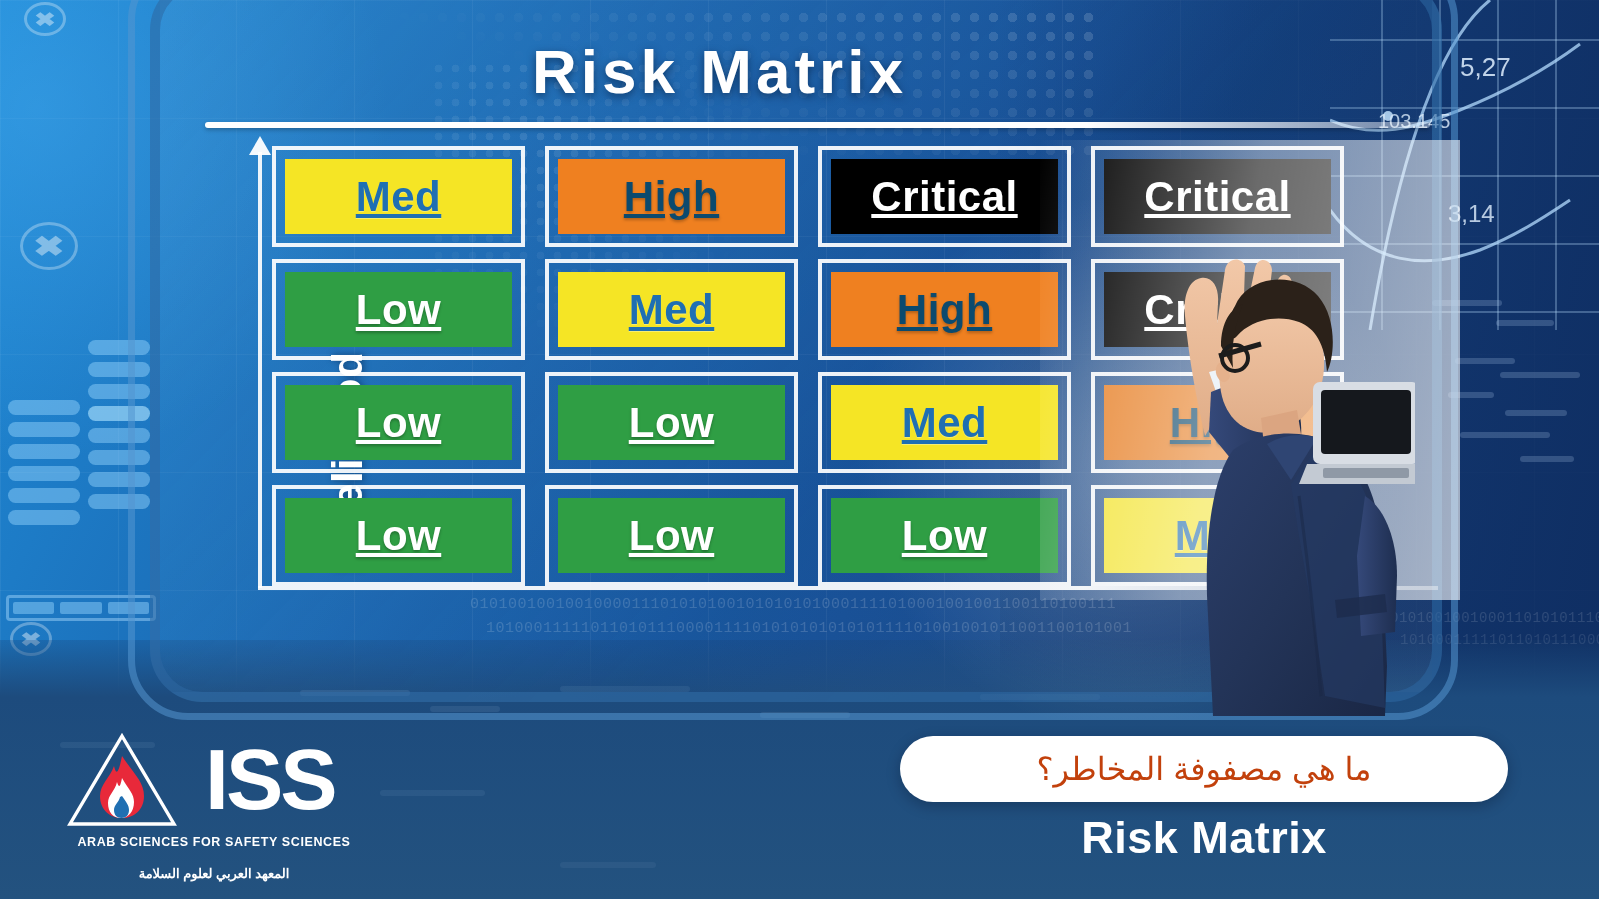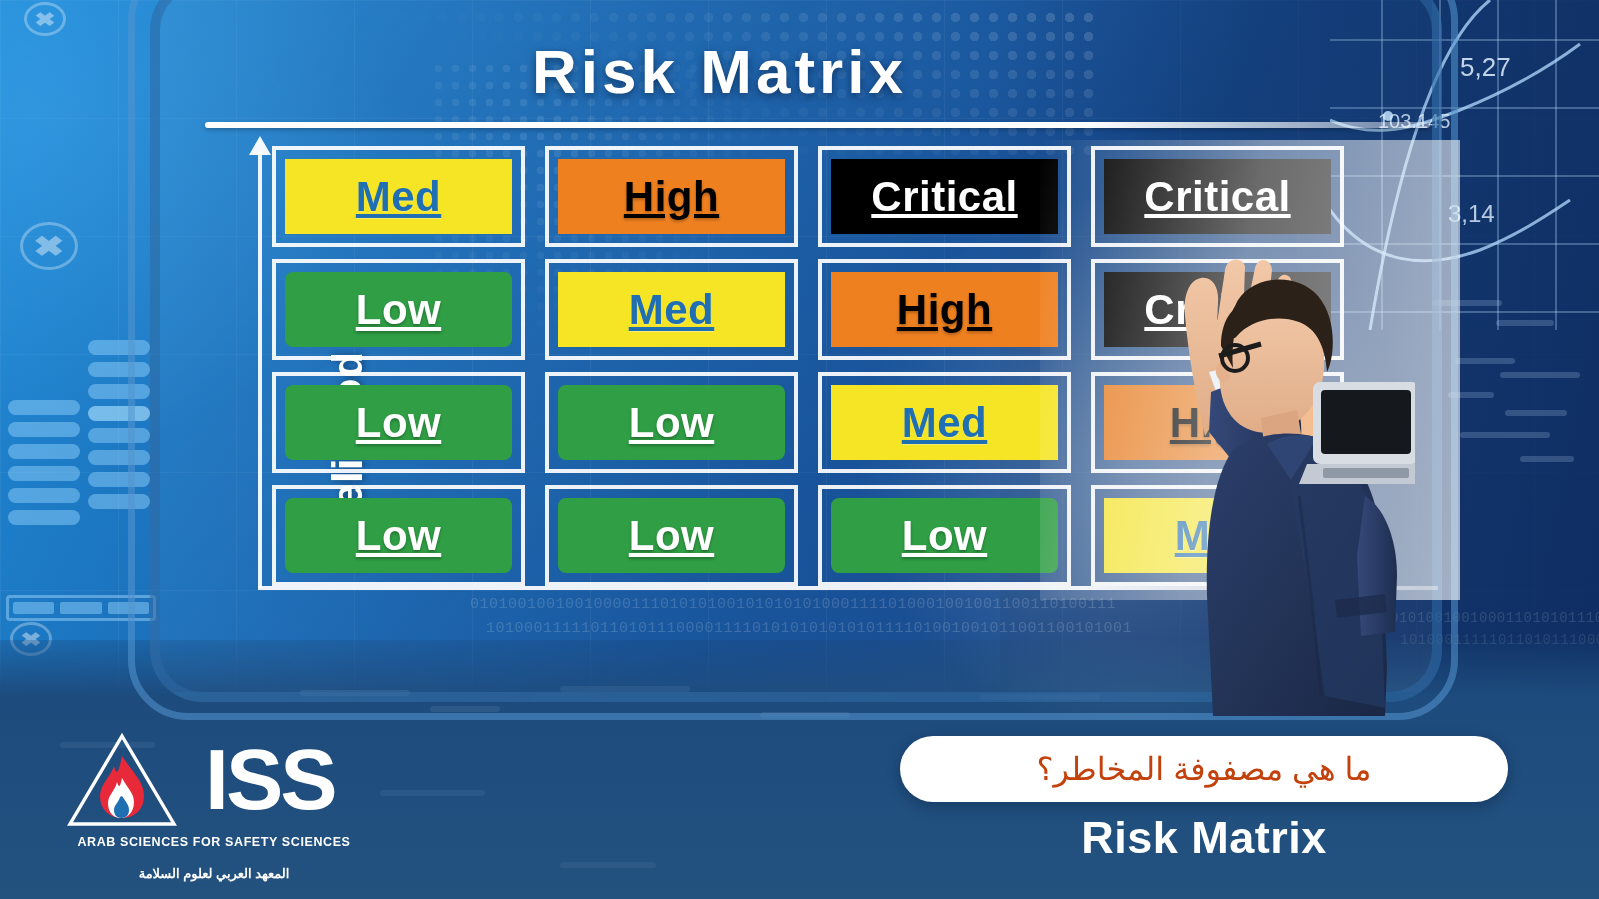--- a/index.html
+++ b/index.html
@@ -125,23 +125,23 @@
     position:relative;
     border:4px solid rgba(255,255,255,.92);
     display:flex; align-items:center; justify-content:center;
     padding:9px;
   }
   .cell .fill {
     width:100%; height:100%;
     display:flex; align-items:center; justify-content:center;
     font-size:42px; font-weight:700; letter-spacing:.5px;text-decoration:underline;
   }
-  .fill.low  { background:#2f9e44; color:#ffffff; text-shadow:0 2px 3px rgba(0,0,0,.28);border-radius:8px; }
+  .fill.low  { background:#2f9e44; color:#ffffff; text-shadow:0 2px 3px rgba(0,0,0,.28); }
   .fill.med  { background:#f5e525; color:#1f6fb2; text-shadow:0 1px 1px rgba(255,255,255,.35); }
-  .fill.high { background:#ef8020; color:#000000; text-shadow:0 2px 3px rgba(0,0,0,.25); }
+  .fill.high { background:#ef8020; color:#0c4a6e; text-shadow:0 2px 3px rgba(0,0,0,.25); }
   .fill.critical { background:#000000; color:#ffffff; text-shadow:0 2px 3px rgba(0,0,0,.25); }
 
   
   .matrix .col4 { filter:saturate(.92); }
 
   
   .axis-y {
     position:absolute; left:258px; top:152px; width:4px; height:436px;
     background:rgba(255,255,255,.92);
   }

